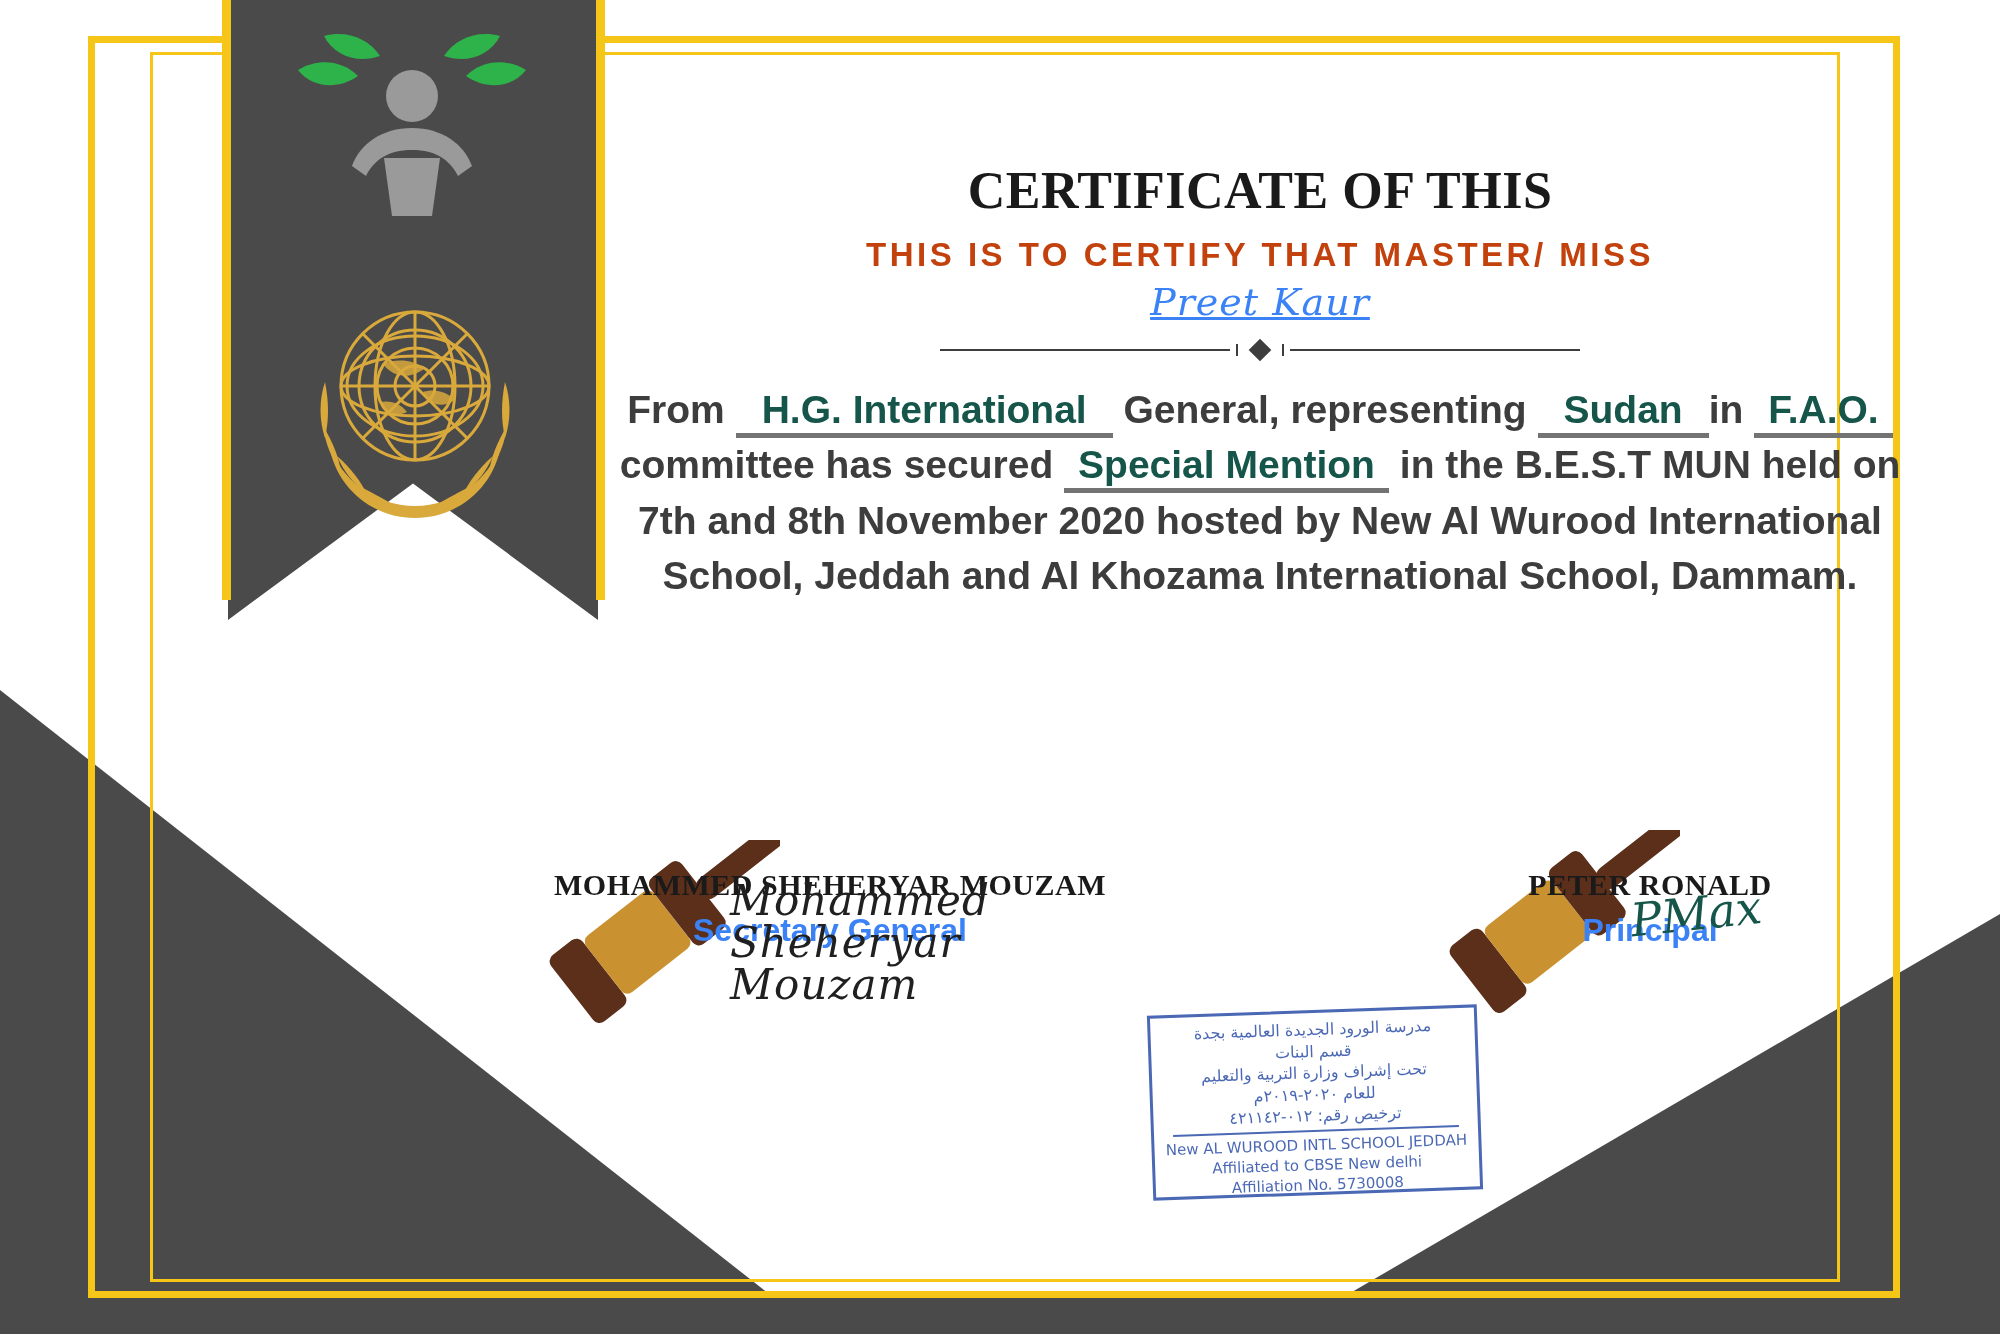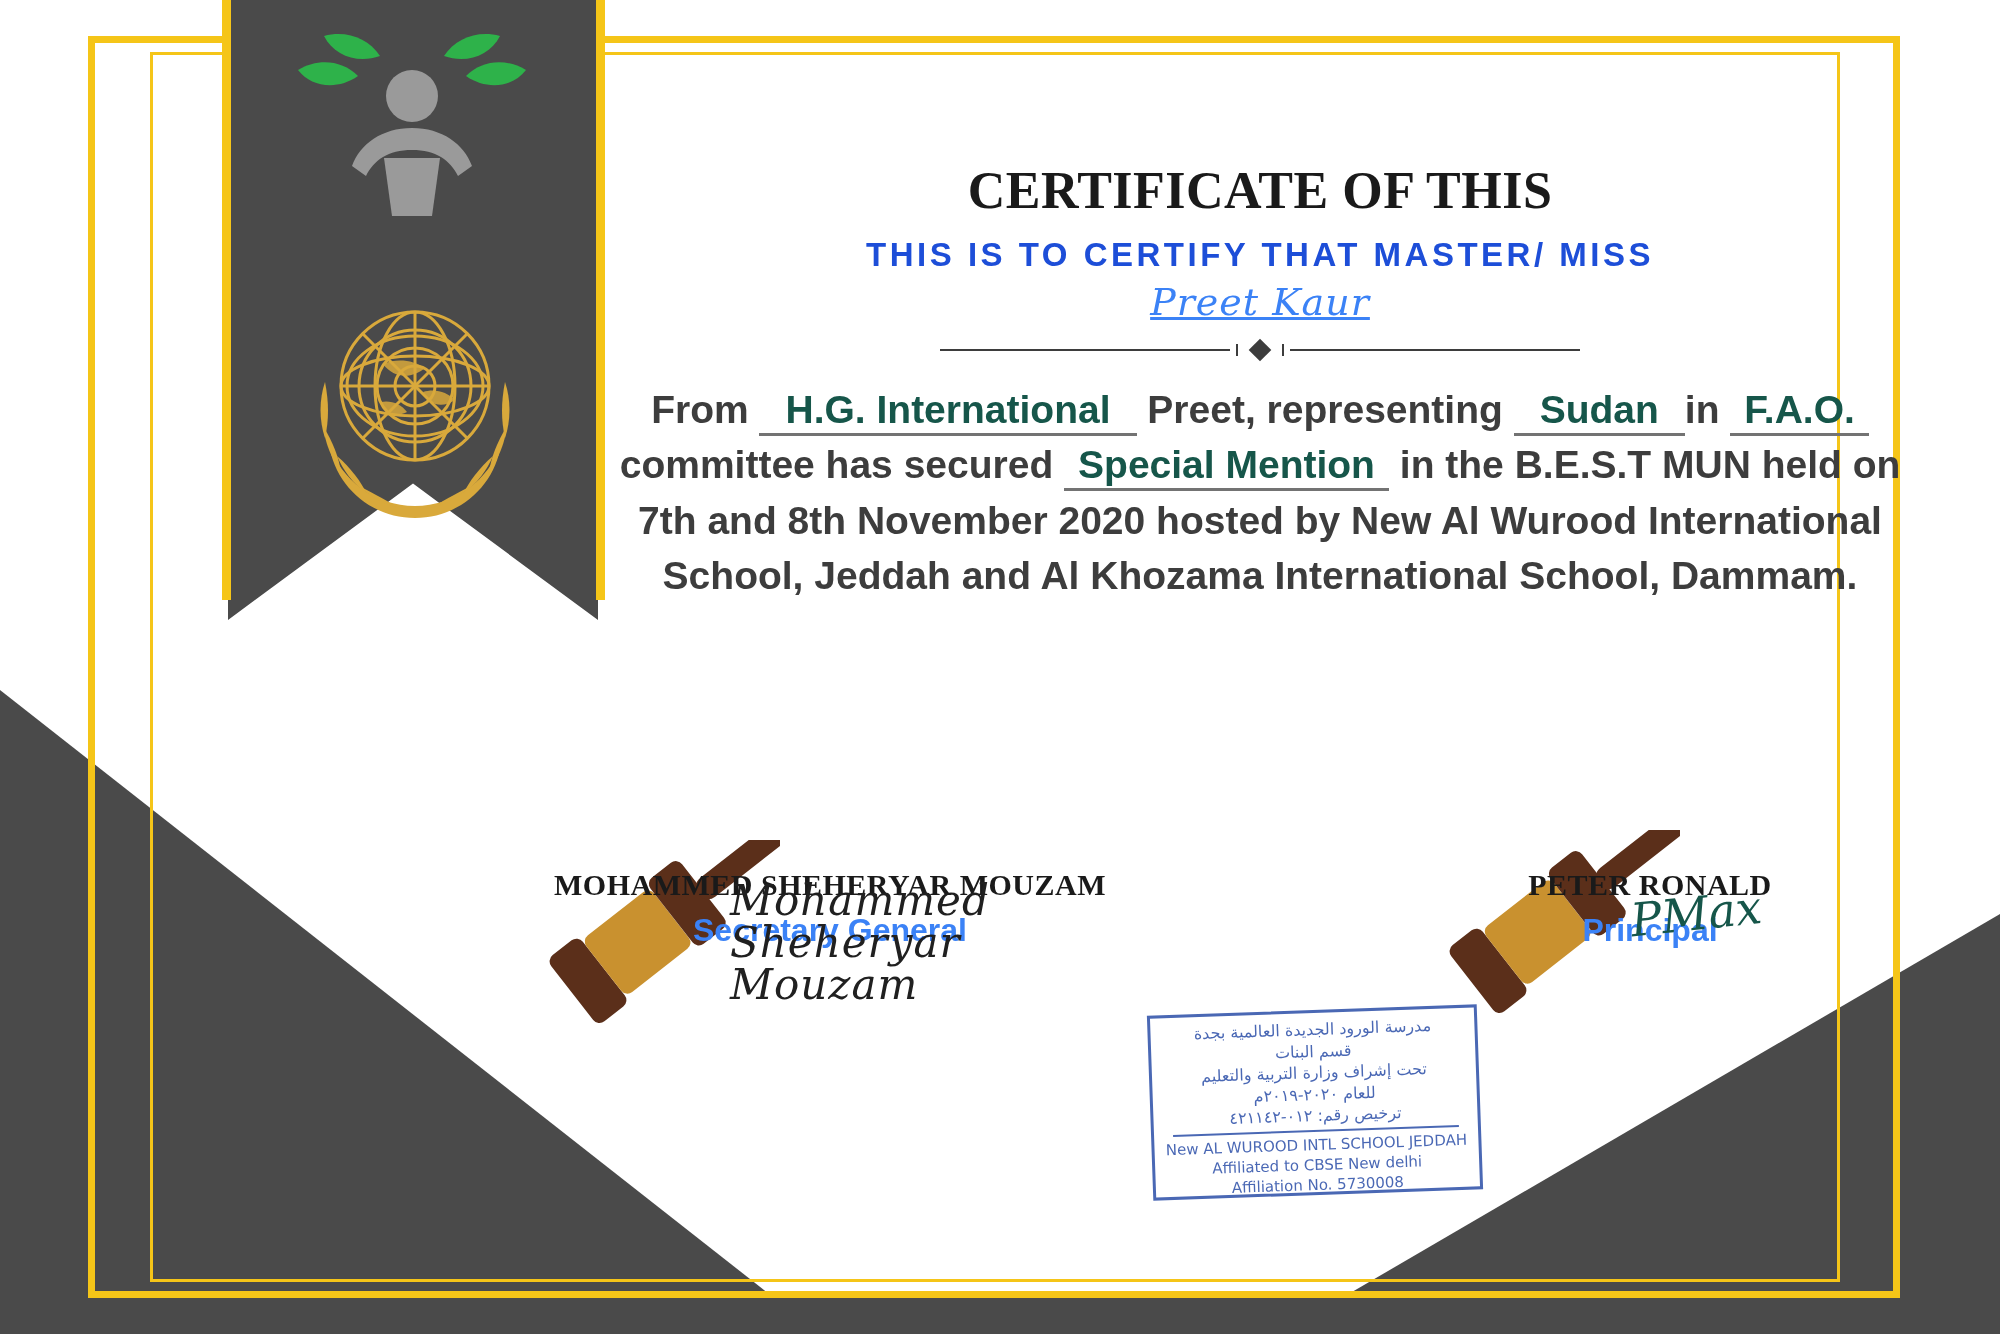--- a/index.html
+++ b/index.html
@@ -139,21 +139,21 @@
     font-size: 52px;
     letter-spacing: 0.5px;
     color: #1a1a1a;
     margin: 14px 0 12px 0;
   }
   .certify-line {
     font-family: "Liberation Sans", sans-serif;
     font-weight: 700;
     font-size: 33px;
     letter-spacing: 3.5px;
-    color: #1d4ed8;
+    color: #c2410c;
     margin: 16px 0 4px 0;
   }
   .recipient {
     font-family: "DejaVu Serif", serif;
     font-style: italic;
     font-size: 38px;
     color: #3b82f6;
     margin: 6px 0 0 0;
     letter-spacing: 1px;
     text-decoration: underline;
@@ -197,21 +197,21 @@
   .body-text {
     font-family: "Liberation Sans", sans-serif;
     font-weight: 700;
     font-size: 39px;
     line-height: 1.42;
     color: #3d3d3d;
     margin: 0 10px;
   }
   .fill {
     color: #16564a;
-    border-bottom: 3px solid #737373;
+    border-bottom: 5px solid #737373;
     padding: 0 26px 2px 26px;
     white-space: nowrap;
   }
   .fill.tight { padding: 0 14px 2px 14px; }
 
   
   .sig-left {
     position: absolute;
     left: 520px;
     top: 860px;
@@ -391,21 +391,21 @@
       <div class="ln left"></div>
       <div class="tick l"></div>
       <div class="dia"></div>
       <div class="tick r"></div>
       <div class="ln right"></div>
     </div>
 
     <div class="body-text">
       <span>From</span>
       <span class="fill">H.G.  International</span>
-      <span>Preet, representing</span>
+      <span>General, representing</span>
       <span class="fill">Sudan</span><span>in</span>
       <span class="fill tight">F.A.O.</span>
       <span>committee has secured</span>
       <span class="fill tight">Special Mention</span>
       <span>in the B.E.S.T MUN held on 7th and 8th November 2020 hosted by New Al Wurood International School, Jeddah and Al Khozama International School, Dammam.</span>
     </div>
   </div>
 
   <svg class="gavel-left" viewBox="0 0 260 200">
     <g transform="rotate(-38 130 100)">

